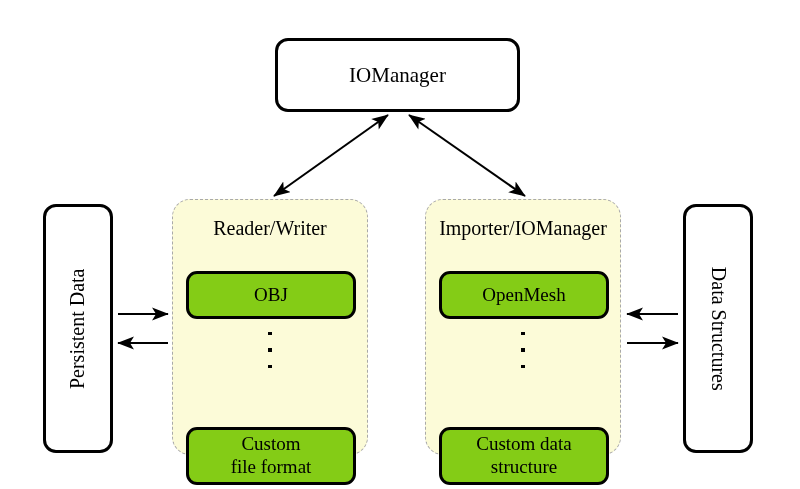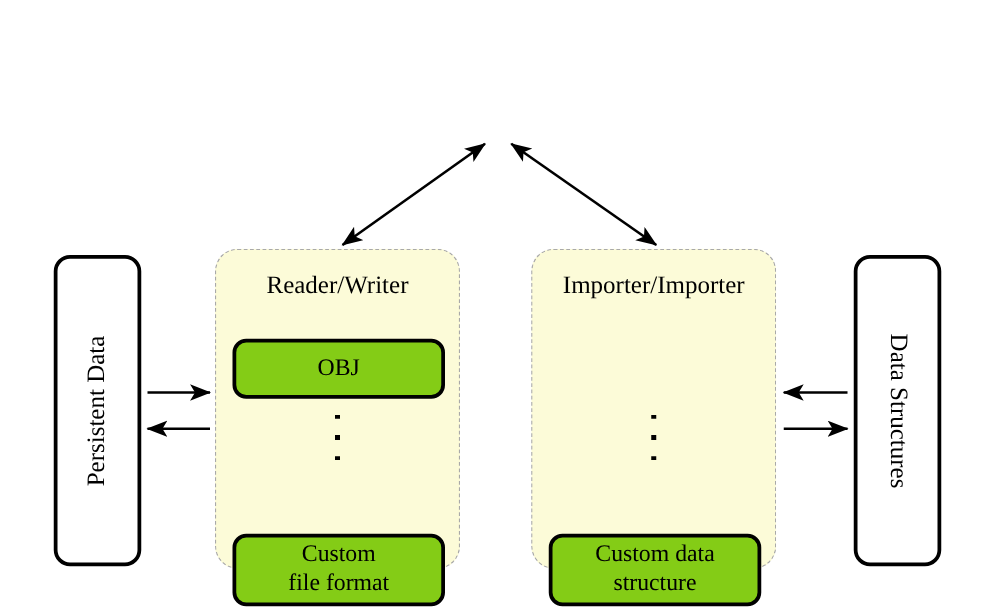--- a/index.html
+++ b/index.html
@@ -172,20 +172,23 @@
 
     <line x1="118" y1="314" x2="168" y2="314" stroke="#000000" stroke-width="2.1" marker-end="url(#ah)"></line>
 
     <line x1="168" y1="343" x2="118" y2="343" stroke="#000000" stroke-width="2.1" marker-end="url(#ah)"></line>
 
     <line x1="678" y1="314" x2="627" y2="314" stroke="#000000" stroke-width="2.1" marker-end="url(#ah)"></line>
 
     <line x1="627" y1="343" x2="678" y2="343" stroke="#000000" stroke-width="2.1" marker-end="url(#ah)"></line>
   </svg>
 
+  <div class="hardbox" id="iomanager-box">
+    <span>IOManager</span>
+  </div>
 
   <div class="hardbox side-box" id="persistent-data-box">
     <span class="vert-label vert-up">Persistent Data</span>
   </div>
 
   <div class="hardbox side-box" id="data-structures-box">
     <span class="vert-label vert-down">Data Structures</span>
   </div>
 
   <div class="panel" id="reader-writer-panel">
@@ -203,22 +206,25 @@
 
     <div class="inner-box inner-bottom">
       <span>
         <span>Custom</span><br>
         <span>file format</span>
       </span>
     </div>
   </div>
 
   <div class="panel" id="importer-exporter-panel">
-    <div class="panel-title">Importer/Importer</div>
-
+    <div class="panel-title">Importer/IOManager</div>
+
+    <div class="inner-box inner-top">
+      <span>OpenMesh</span>
+    </div>
 
     <div class="vdots">
       <i></i>
         <i></i>
         <i></i>
     </div>
 
     <div class="inner-box inner-bottom">
       <span>
         <span>Custom data</span><br>

